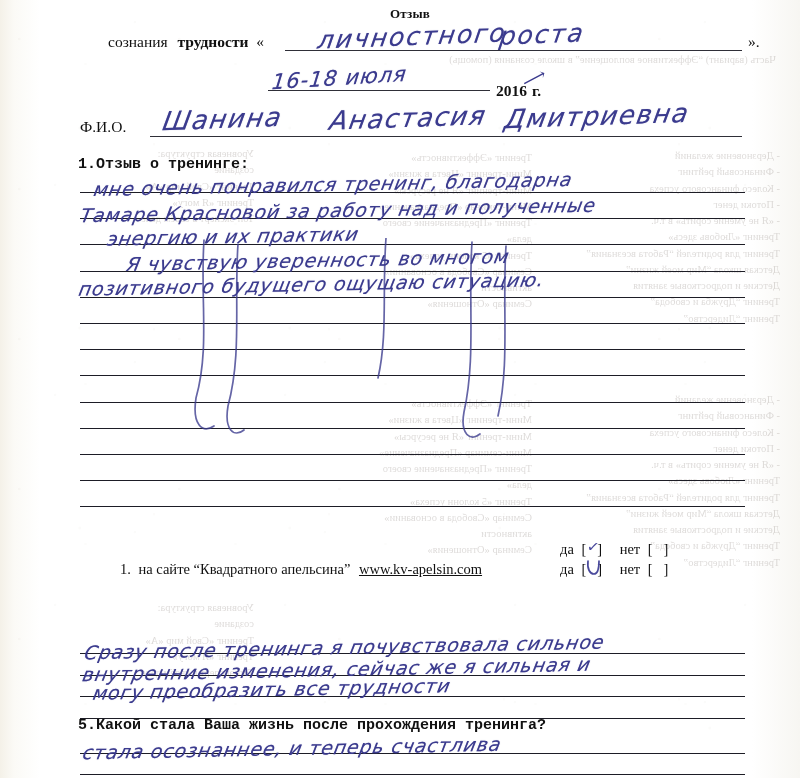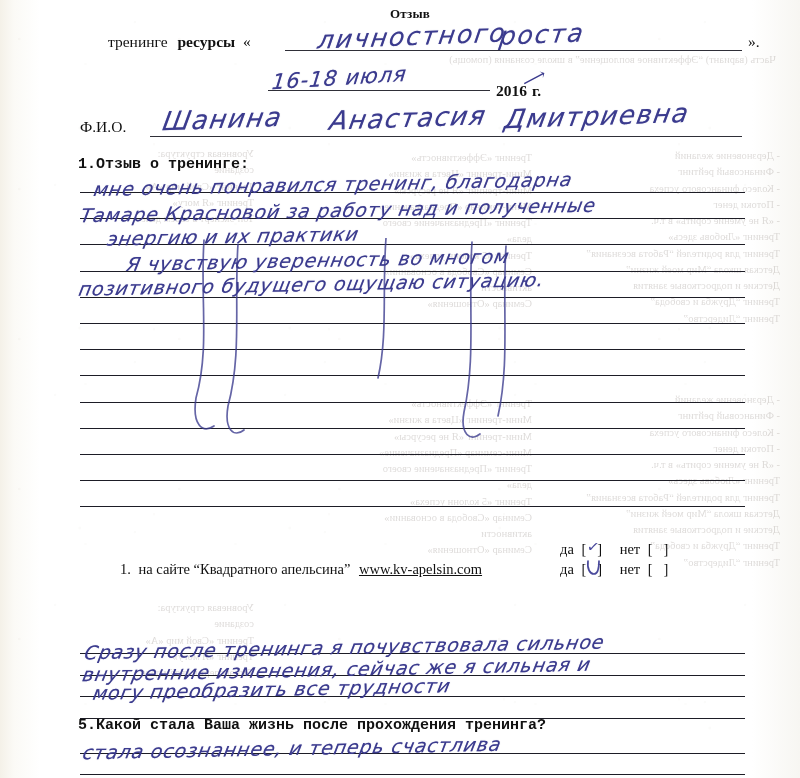--- a/index.html
+++ b/index.html
@@ -202,22 +202,22 @@
     <div class="st-col" style="left:546px; top:600px; width:210px;">Уровневая структура:
 создание
 Тренинг «Свой мир «А»
 Тренинг «Я могу»
 Топ-эксперт в своём деле</div>
   </div>
 
   <div class="doc-title" style="left:390px; top:6px;">Отзыв</div>
 
   <div class="line-text" style="left:108px; top:33px;">
-    <span>тренинге</span>
-    <span class="bold" style="margin-left:6px;">ресурсы</span>
+    <span>сознания</span>
+    <span class="bold" style="margin-left:6px;">трудности</span>
     <span style="margin-left:4px;">«</span>
   </div>
 
   <div class="rule" style="left:285px; top:50px; width:457px;"></div>
 
   <div class="line-text" style="left:748px; top:33px;">».</div>
 
   <div class="hand hw-title" style="left:318px; top:22px;">личностного</div>
   <div class="hand hw-title" style="left:500px; top:20px;">роста</div>
 

